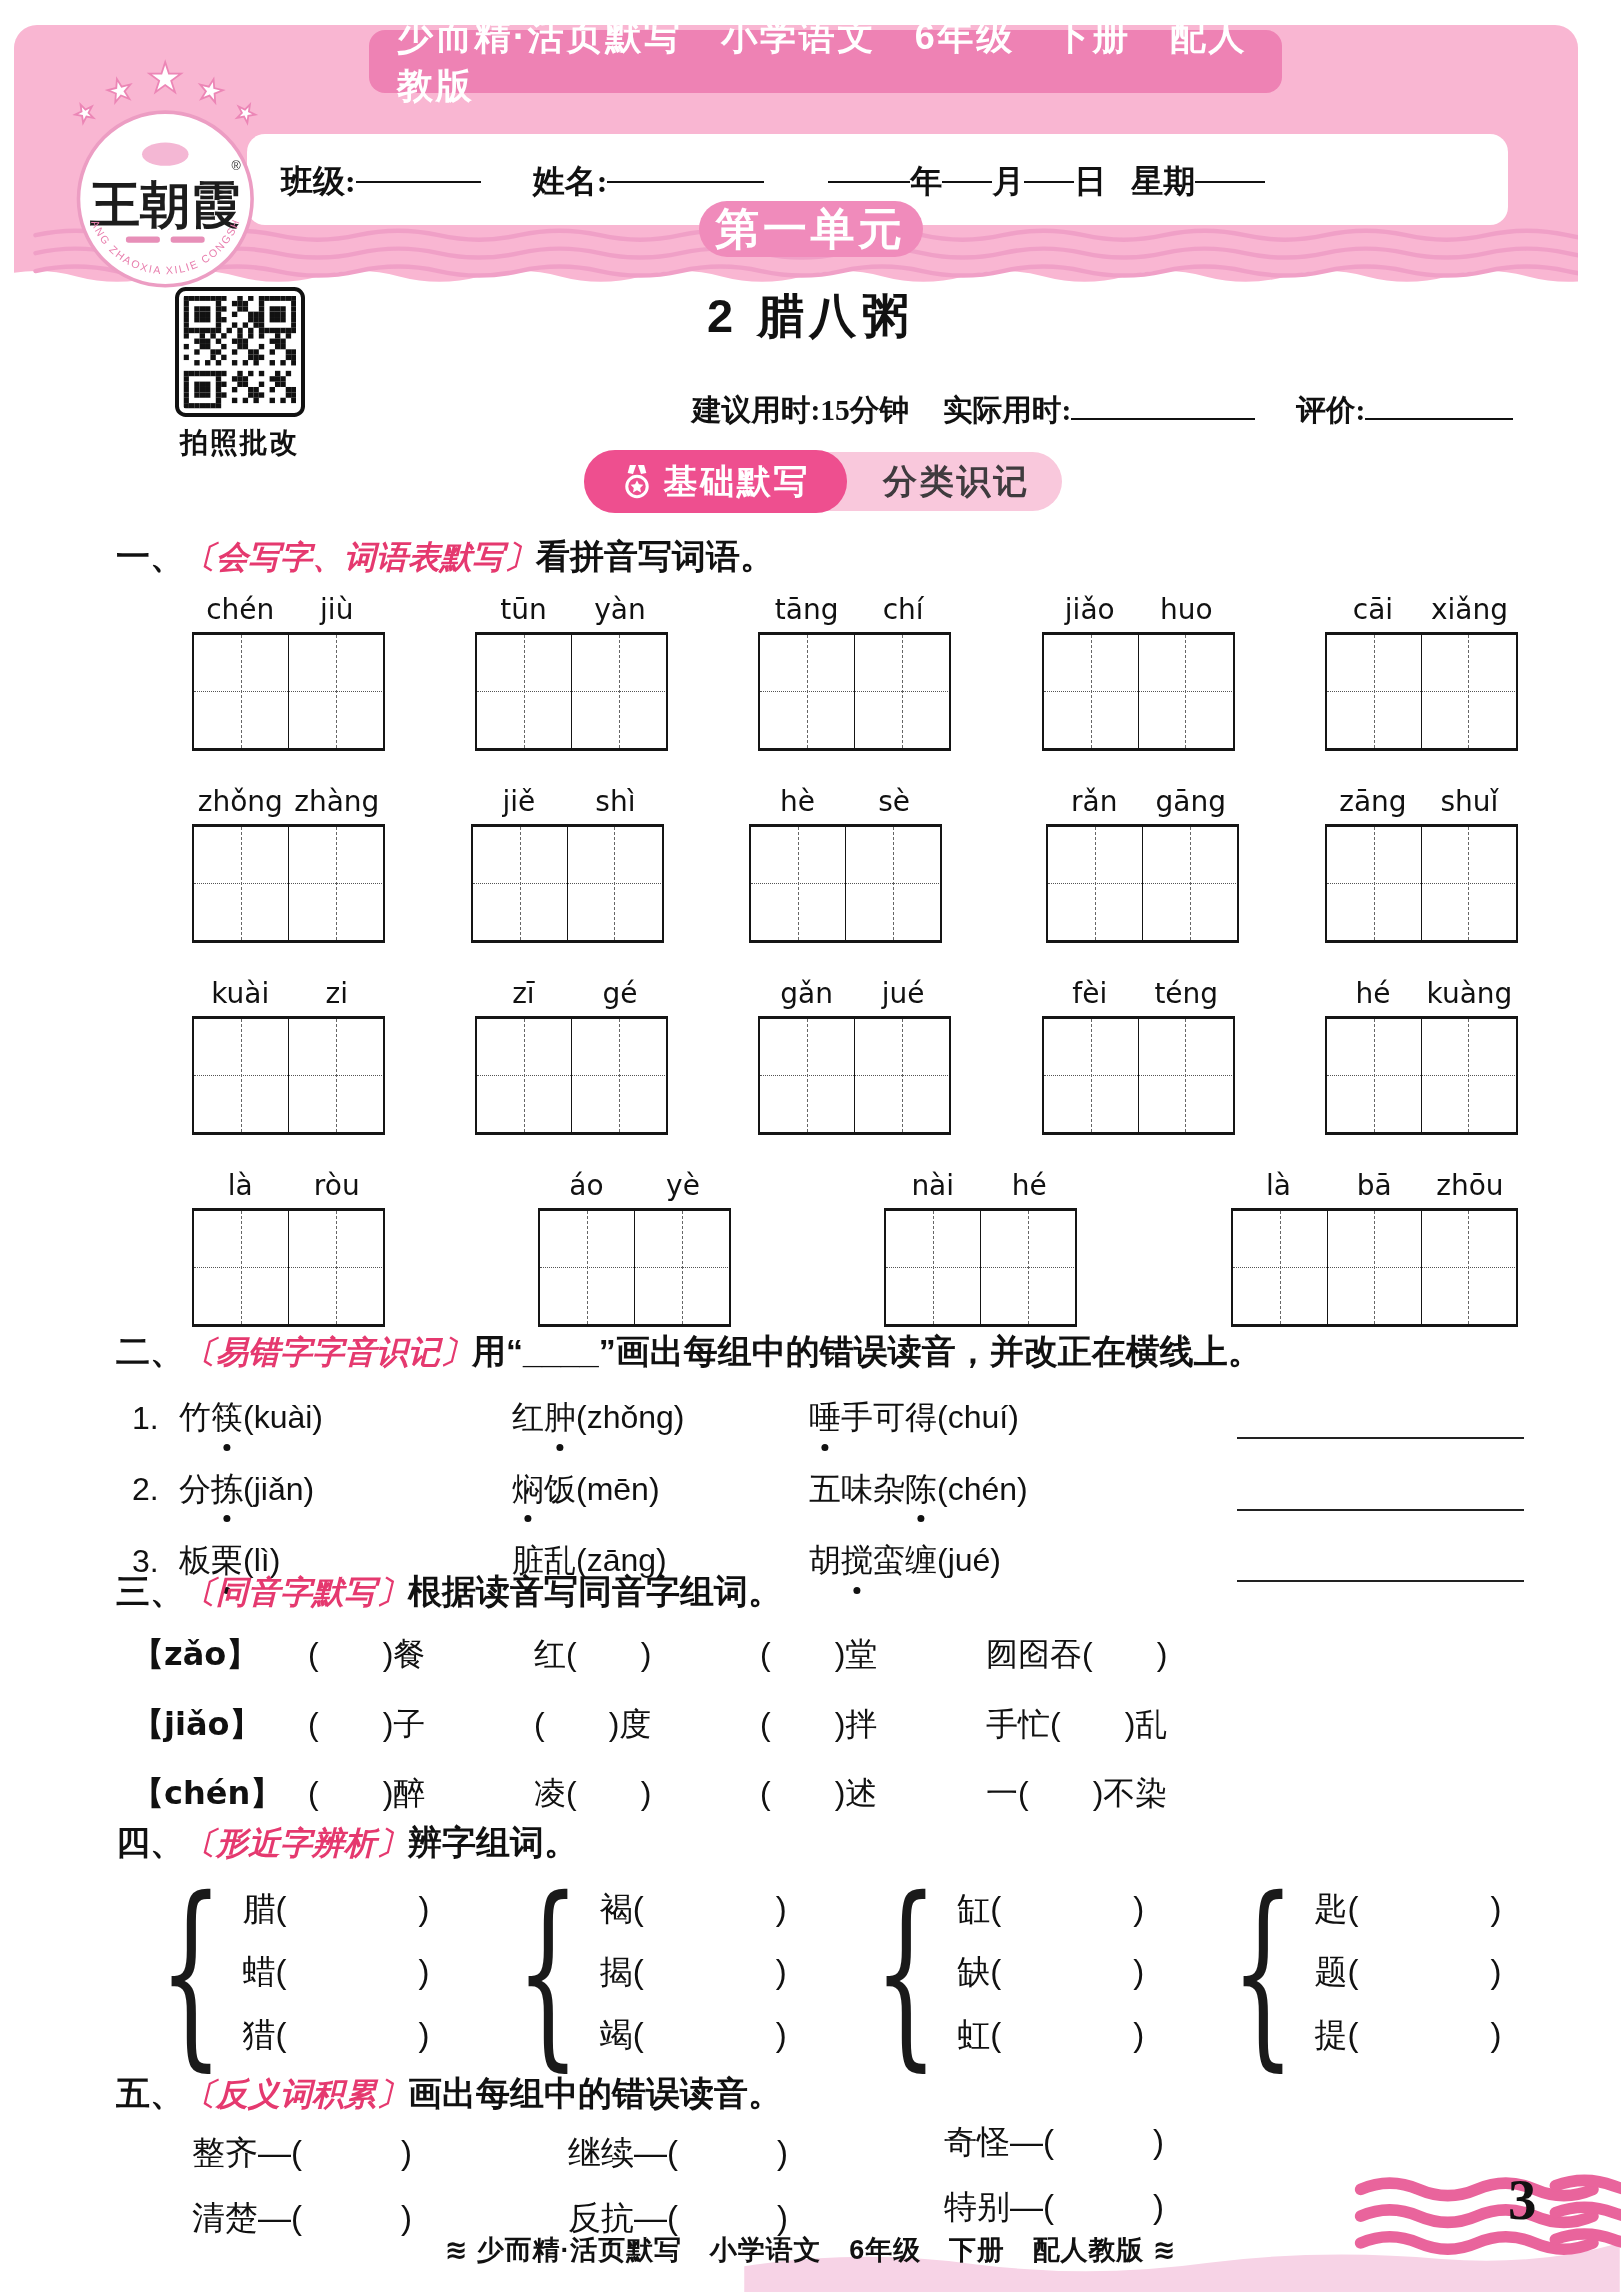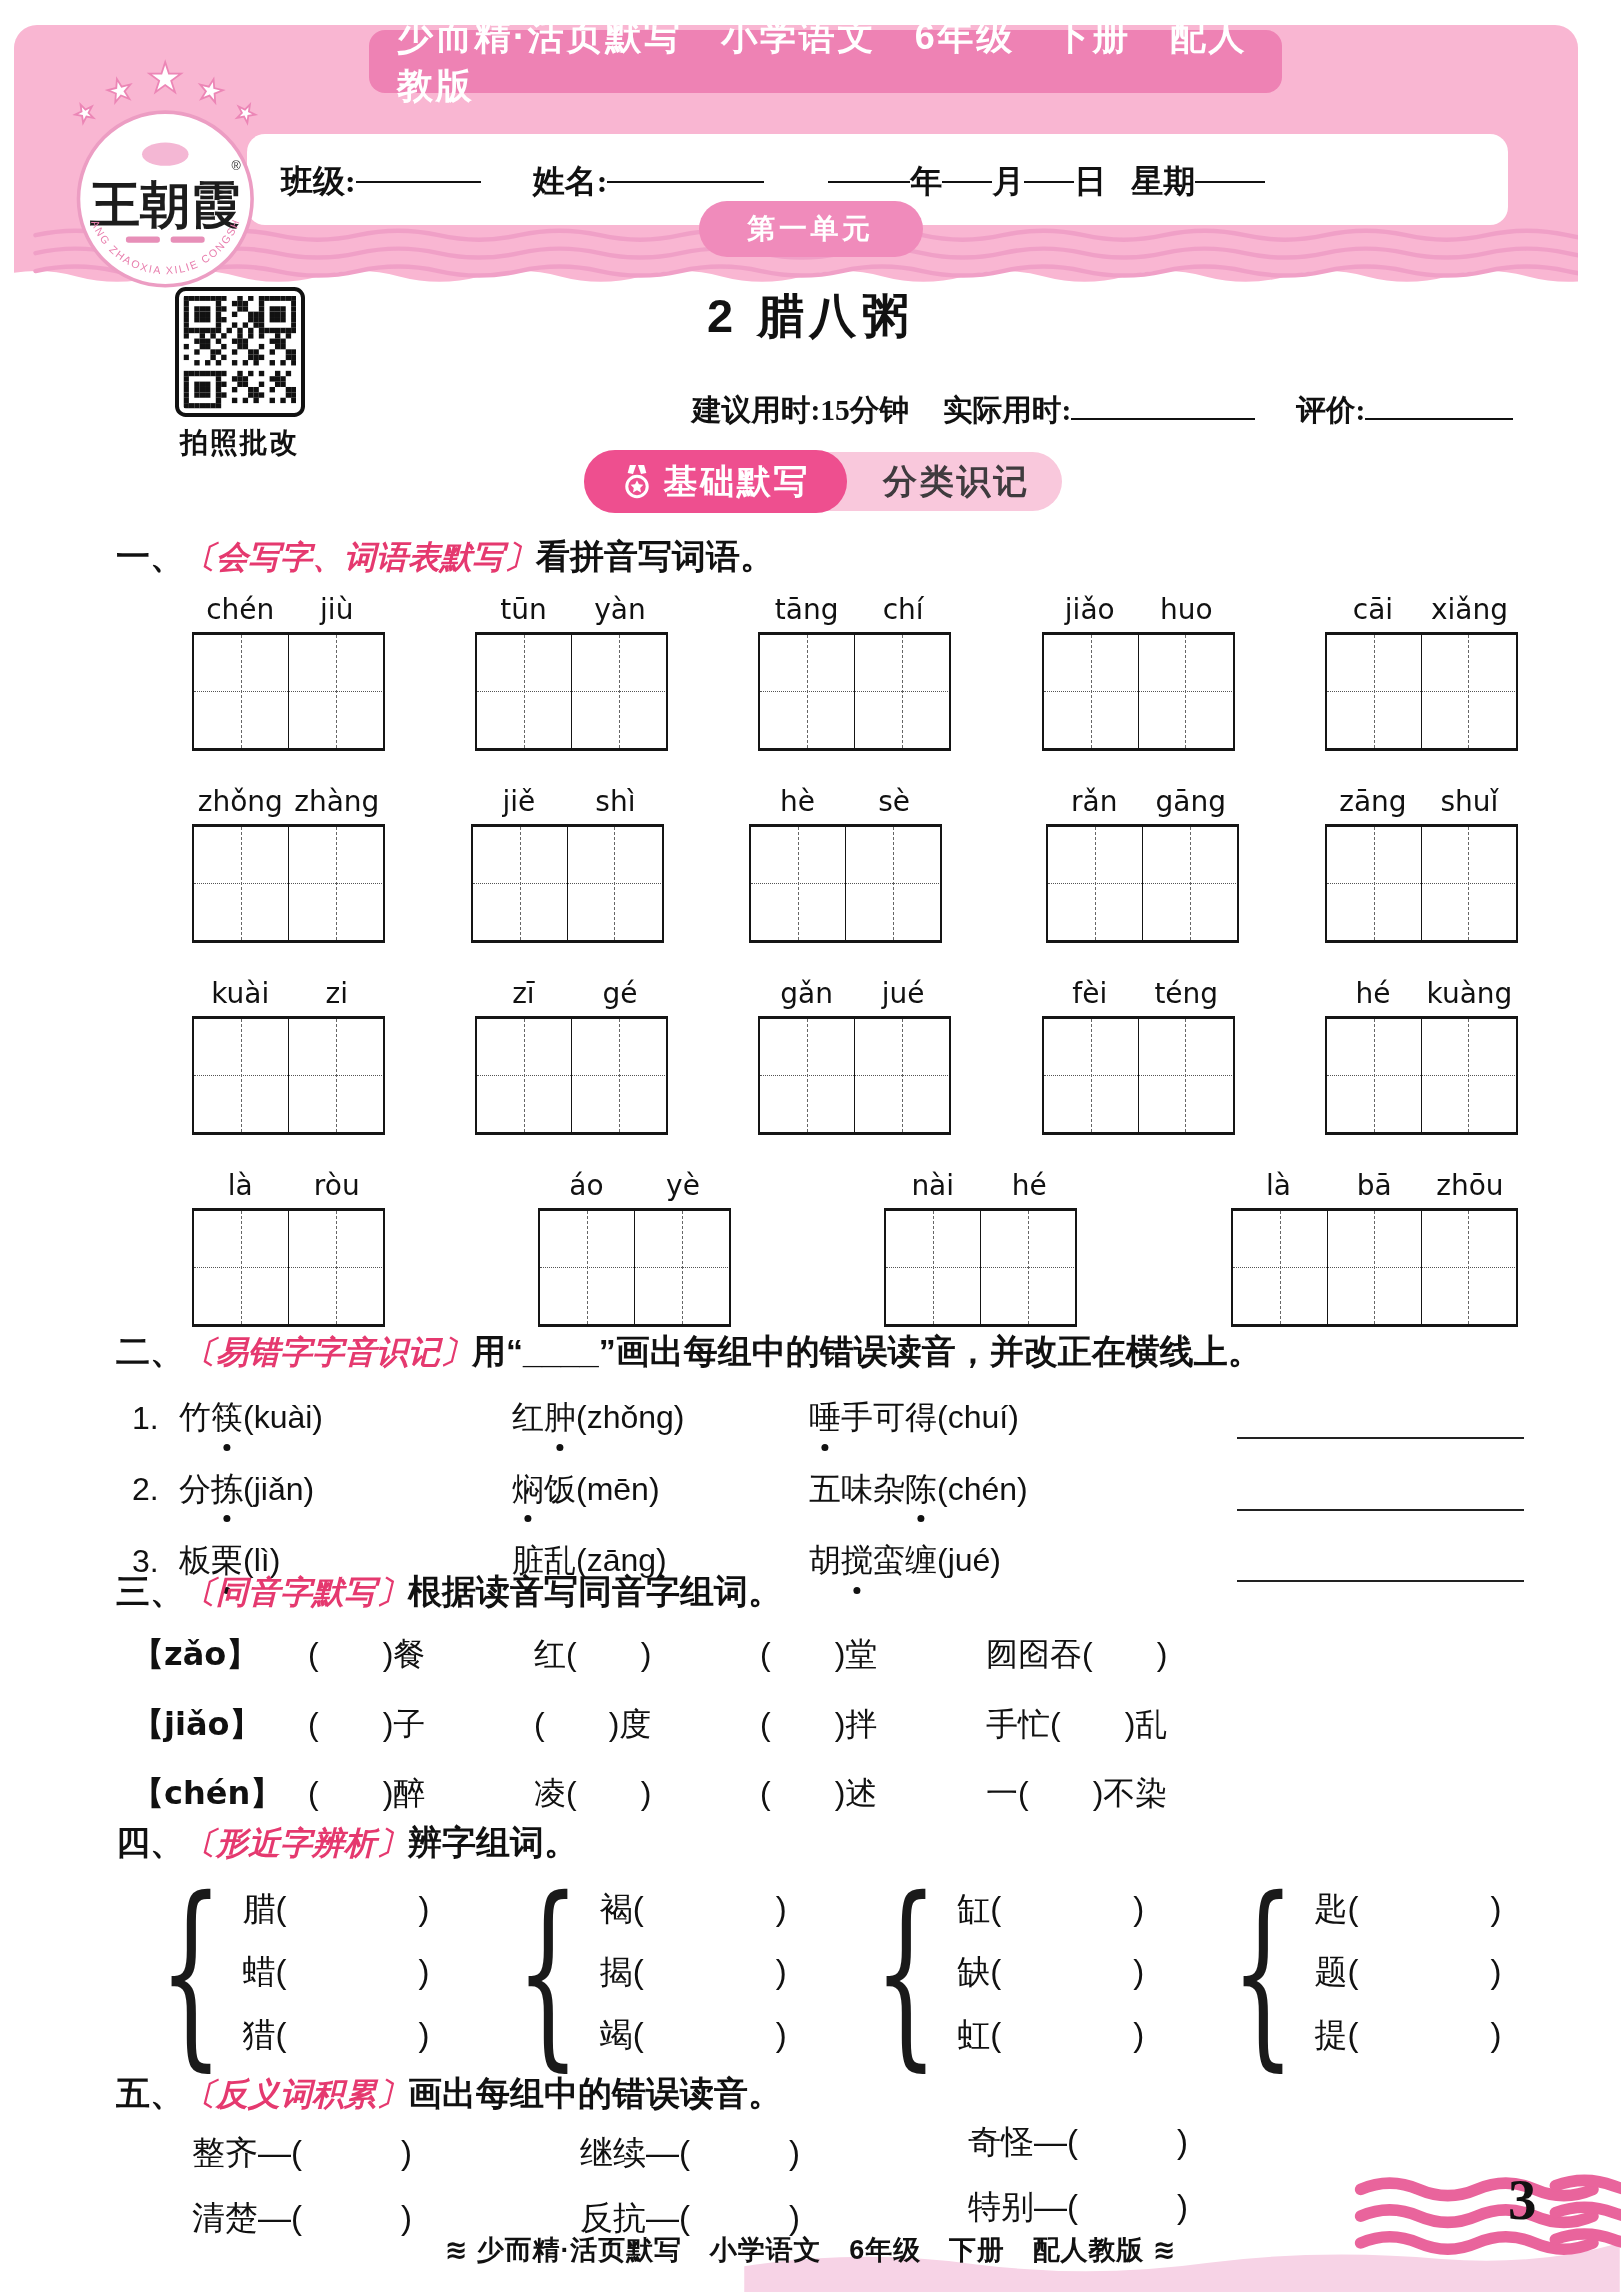--- a/index.html
+++ b/index.html
@@ -10,21 +10,21 @@
   .hdr-wave-svg{position:absolute;left:14.3px;top:219px;width:1564px;height:79px;display:block;}
   .series-banner{position:absolute;left:369px;top:30px;width:913px;height:63px;border-radius:16px;
         background:#ee82b4;display:flex;align-items:center;justify-content:center;}
   .series-banner span{color:#fff;font-size:36px;font-weight:bold;letter-spacing:2.7px;padding-left:28px;}
   .infobox{position:absolute;left:247px;top:134px;width:1261px;height:91px;background:#fff;border-radius:18px;
         display:flex;align-items:center;padding:4px 9px 0 34px;box-sizing:border-box;
         font-family:"Liberation Serif","DejaVu Serif",serif;font-size:32px;font-weight:bold;}
   .blank{display:inline-block;border-bottom:2.7px solid #111;vertical-align:-5.4px;}
   .unit-badge{position:absolute;left:calc(50% - 112px);top:201px;width:224px;height:56px;border-radius:28px;
         background:#f08bbb;display:flex;align-items:center;justify-content:center;z-index:3;}
-  .unit-badge span{color:#fff;font-size:28px;font-weight:bold;letter-spacing:3.6px;}
+  .unit-badge span{color:#fff;font-size:44px;font-weight:bold;letter-spacing:3.6px;}
   .logo{position:absolute;left:47px;top:45px;z-index:4;}
   
   .qr-wrap{position:absolute;left:150px;top:287px;width:179px;display:flex;flex-direction:column;align-items:center;z-index:2;}
   .qr{border:4.5px solid #111;border-radius:10.7px;padding:4.5px;background:#fff;}
   .qr-caption{margin-top:7.2px;font-size:28px;font-weight:bold;letter-spacing:1.8px;}
   .lesson-title{position:absolute;left:0;right:0;top:285px;text-align:center;font-size:47px;font-weight:bold;letter-spacing:5.4px;}
   .meta{position:absolute;left:692px;top:390px;font-family:"Liberation Serif","DejaVu Serif",serif;
         font-size:29.6px;font-weight:600;display:flex;align-items:baseline;white-space:nowrap;}
   .pill{position:absolute;left:584px;top:450px;width:478px;height:63px;z-index:2;}
   .pill-light{position:absolute;left:215px;top:1.8px;width:263px;height:59px;border-radius:29.6px;background:#f9c8dc;}
@@ -62,21 +62,21 @@
   .s3-item{width:226px;}
   .s3-item:last-child{width:auto;}
   
   .s4-groups{display:flex;justify-content:space-between;padding:0 13.4px 0 29px;margin-top:10.7px;}
   .s4-group{display:flex;align-items:center;}
   .brace{font-family:"DejaVu Serif",serif;font-size:201px;font-weight:300;line-height:179px;
          transform:scaleX(.5);margin:0 -12.5px 0 -18px;color:#1a1a1a;}
   .s4-col{display:flex;flex-direction:column;}
   .s4-item{font-size:33px;line-height:63px;width:260px;}
   
-  .s5-row{display:flex;padding-left:76px;height:50px;margin-bottom:14.3px;font-size:33px;gap:12px;}
+  .s5-row{display:flex;padding-left:76px;height:50px;margin-bottom:14.3px;font-size:33px;}
   .s5-item{width:376px;}
   .s5-item.raise{transform:translateY(-10.7px);}
   
   .footer{position:absolute;left:0;right:0;top:2232px;text-align:center;font-size:27px;font-weight:bold;letter-spacing:0.9px;z-index:2;}
   .pagenum{position:absolute;left:1508px;top:2167px;font-family:"Liberation Serif","DejaVu Serif",serif;
            font-size:57px;font-weight:bold;z-index:3;}
   .deco-br{position:absolute;right:0;bottom:0;z-index:1;}
 </style>
 </head>
 <body>

